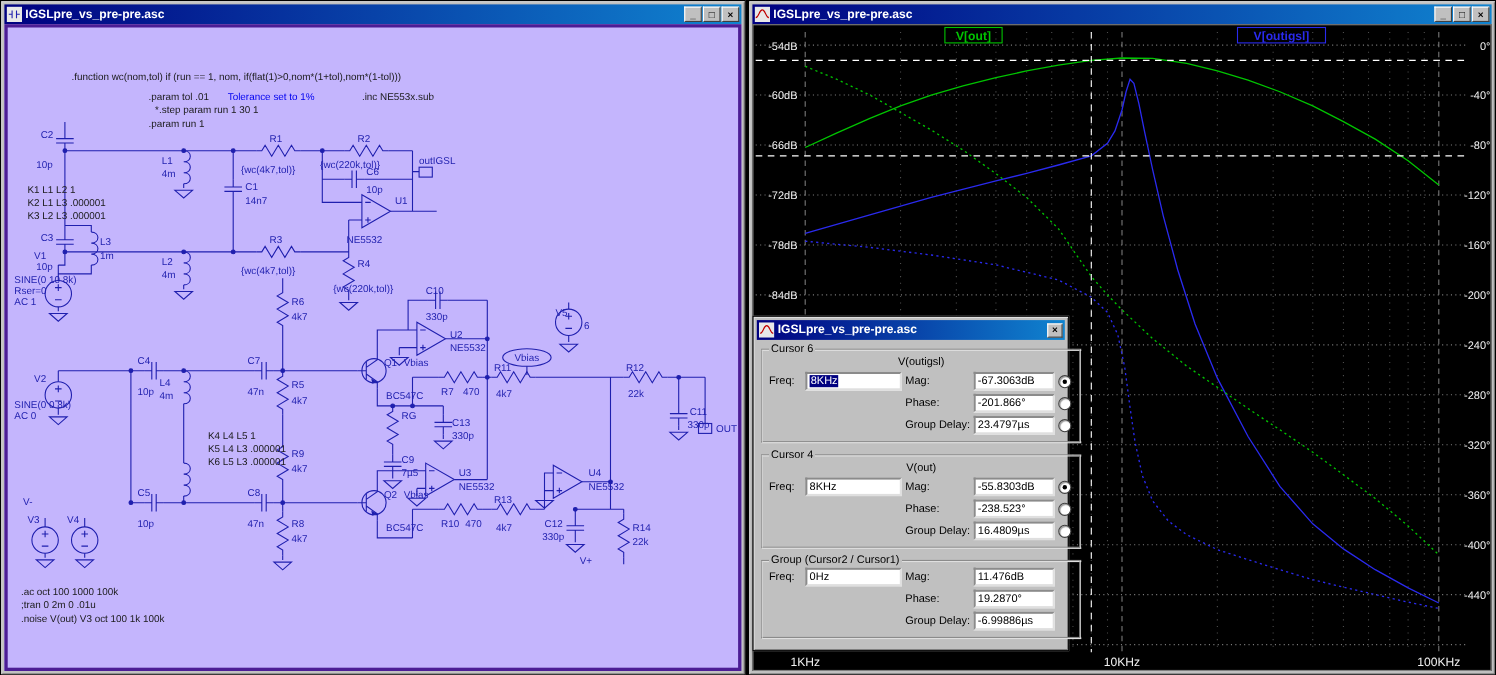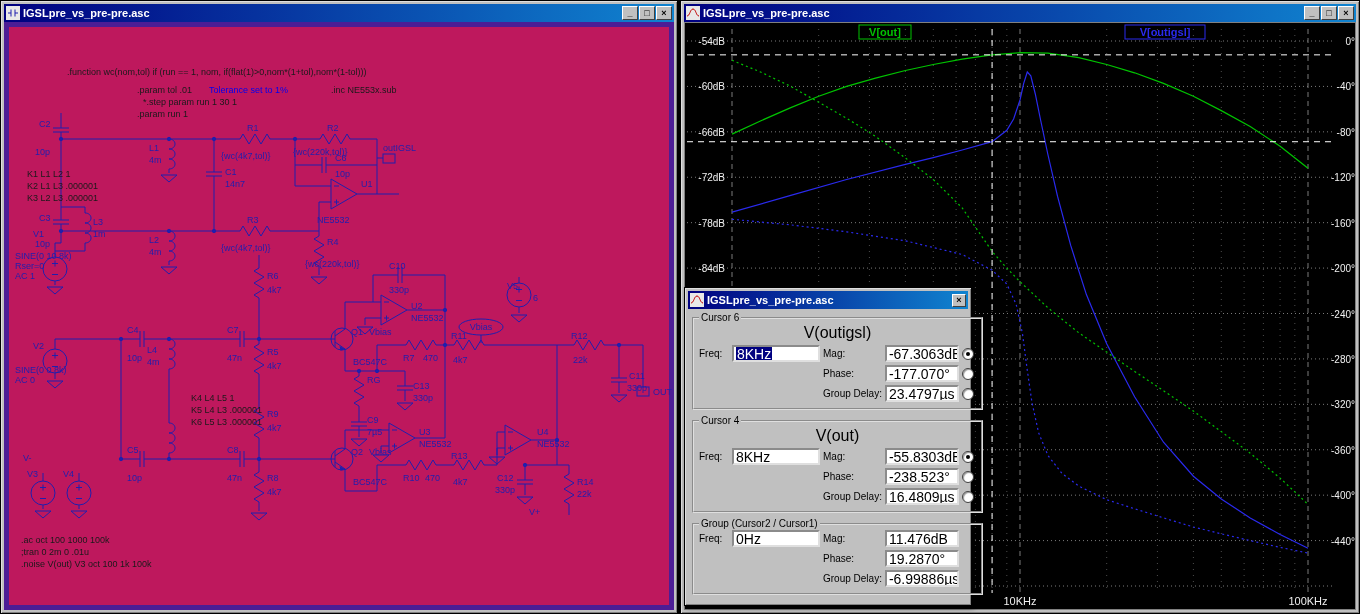--- a/index.html
+++ b/index.html
@@ -13,21 +13,21 @@
   .titlebar{height:18px;background:linear-gradient(90deg,#000080,#1084d0);
     display:flex;align-items:center;gap:3px;padding:0 2px;color:#fff}
   .ttext{font-size:11px;font-weight:bold;flex:1;white-space:nowrap;overflow:hidden}
   .tbtns{display:flex;gap:1px}
   .tb{width:16px;height:14px;background:#c0c0c0;border:1px solid;
     border-color:#fff #404040 #404040 #fff;font-size:9px;line-height:11px;text-align:center;
     font-weight:bold;color:#000;padding:0;font-family:"Liberation Sans",sans-serif;cursor:default}
   .tb.sm{width:14px;height:13px}
   .ticon{width:14px;height:14px;display:inline-block;flex:0 0 14px}
   .client{position:absolute;left:3px;top:21px;right:3px;bottom:3px}
-  .schematic{background:#be185d;border:5px solid #4c1d95}
+  .schematic{background:#c4b5fd;border:3px solid #4c1d95}
   .plot{background:#000;border:1px solid #808080}
   svg{display:block}
   .w{stroke:#1f1fae;stroke-width:1;fill:none}
   .dot{fill:#1f1fae}
   .pr{stroke:#1f1fae;fill:none}
   .st{font-size:9px;fill:#1f1fae;font-family:"Liberation Sans",sans-serif}
   .st.d{fill:#1a1a1a}
   .st.m{fill:#0000f0}
   .grid-h{stroke:#7a7a7a;stroke-dasharray:1,3}
   .grid-vmaj{stroke:#7a7a7a;stroke-dasharray:5,4}
@@ -36,26 +36,26 @@
   .end{text-anchor:end}
   .xtick{fill:#f0f0f0;font-size:11px;text-anchor:middle;font-family:"Liberation Sans",sans-serif}
   .leg{font-size:11px;font-weight:bold;text-anchor:middle;font-family:"Liberation Sans",sans-serif}
   .cross{stroke:#fff;stroke-dasharray:6,5}
   .dialog{position:absolute;left:684px;top:287px;width:288px;background:#c0c0c0;
     border:1px solid #000;box-shadow:inset 1px 1px 0 #dfdfdf, inset -1px -1px 0 #808080,
     2px 2px 5px rgba(0,0,0,.55);padding:3px}
   .dlg-body{padding:3px 4px 2px}
   fieldset.grp{border:2px groove #dfdfdf;margin-bottom:5px;padding:1px 5px 6px}
   fieldset.grp legend{font-size:10px;padding:0 2px;color:#000}
-  .trace{text-align:center;font-size:16px;margin:0 0 3px}
+  .trace{text-align:center;font-size:10px;margin:0 0 3px}
   .cgrid{display:grid;grid-template-columns:30px 88px 1fr 74px 14px;gap:3px 3px;
     align-items:center;font-size:10px;grid-auto-rows:17px}
   .lbl{white-space:nowrap}
   .lbl.r{text-align:left}
-  .field{background:#fff;border:2px inset #dfdfdf;height:17px;font-size:14px;
+  .field{background:#fff;border:2px inset #dfdfdf;height:17px;font-size:10px;
     padding:0 2px;display:flex;align-items:center;overflow:hidden;white-space:nowrap}
   .sel{background:#000080;color:#fff;padding:0 1px}
   .radio{width:12px;height:12px;border-radius:50%;background:#fff;
     border:1px solid #404040;box-shadow:inset 1px 1px 1px #9a9a9a;display:inline-block}
   .radio.on::after{content:"";display:block;width:4px;height:4px;margin:3px;
     border-radius:50%;background:#000}
 </style>
 </head>
 <body>
 
@@ -459,21 +459,21 @@
           <span class="lbl">Freq:</span>
           <span class="field">
               <span class="sel">8KHz</span>
             </span>
           <span class="lbl r">Mag:</span>
           <span class="field">-67.3063dB</span>
           <span class="radio on"></span>
           <span></span>
             <span></span>
           <span class="lbl r">Phase:</span>
-          <span class="field">-177.070°</span>
+          <span class="field">-201.866°</span>
           <span class="radio"></span>
           <span></span>
             <span></span>
           <span class="lbl r">Group Delay:</span>
           <span class="field">23.4797µs</span>
           <span class="radio"></span>
         </div>
       </fieldset>
 
       <fieldset class="grp">

